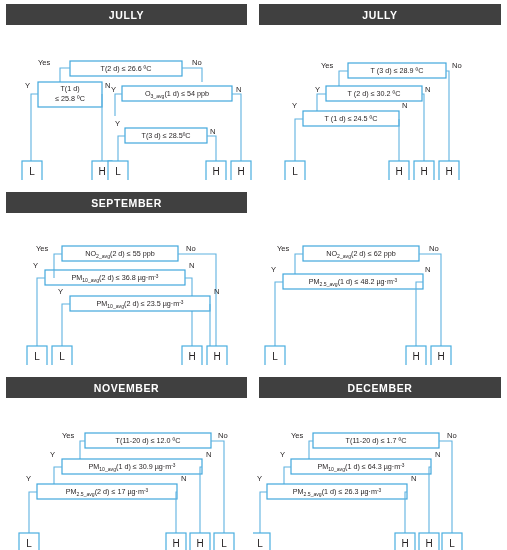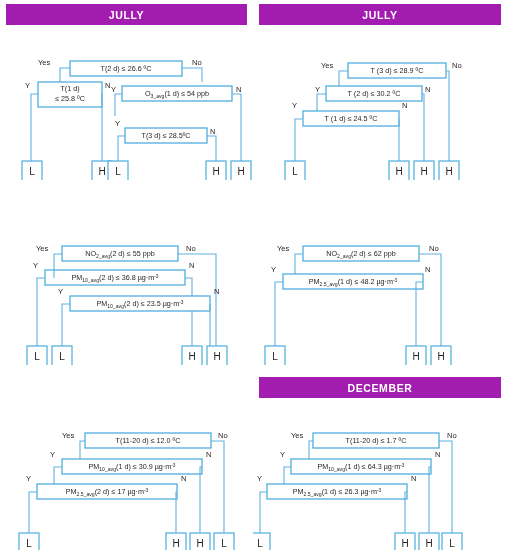--- a/index.html
+++ b/index.html
@@ -12,21 +12,21 @@
   .grid{
     display:grid;
     grid-template-columns:253px 254px;
     grid-template-rows:180px 185px 185px;
     width:507px;height:550px;
   }
   .panel{position:relative;overflow:hidden;}
   .panel.left{padding-left:4px;}
   .hdr{
     position:absolute;left:6px;right:6px;top:4px;height:21px;
-    background:#a21caf;
+    background:#404040;
     color:#ffffff;
     font-size:10.5px;font-weight:bold;letter-spacing:.6px;
     display:flex;align-items:center;justify-content:center;
   }
   .panel.p2 .hdr,.panel.p3 .hdr{top:12px;}
   .tree{position:absolute;left:0;top:16px;width:100%;height:100%;}
   svg{display:block;width:100%;height:100%;}
   .lnk{stroke:#5fb2e0;stroke-width:1.1;fill:none;}
   .bx{fill:#ffffff;stroke:#41a7dc;stroke-width:1.2;}
   .lf{fill:#ffffff;stroke:#4aaee0;stroke-width:1.2;}
@@ -135,20 +135,21 @@
         <rect class="lf" x="161" y="145" width="20" height="20"></rect>
         <text class="lftxt" x="171" y="159">H</text>
 
         <rect class="lf" x="186" y="145" width="20" height="20"></rect>
         <text class="lftxt" x="196" y="159">H</text>
       </svg>
     </div>
   </div>
 
   <div class="panel p2 left">
+    <div class="hdr">SEPTEMBER</div>
     <div class="tree">
       <svg viewBox="0 0 253 185" preserveAspectRatio="none">
         <rect class="bx" x="62" y="50" width="116" height="15"></rect>
         <text class="btxt" x="120" y="60"><tspan>NO</tspan><tspan class="sub" dy="1.6">2_avg</tspan><tspan dy="-1.6">(2 d) ≤ 55 ppb</tspan></text>
         <text class="yn" x="36" y="55">Yes</text>
         <text class="yn" x="186" y="55">No</text>
 
         <path class="lnk" d="M62 58 L54 58 L54 74"></path>
         <path class="lnk" d="M178 58 L216 58 L216 150"></path>
 
@@ -209,20 +210,21 @@
         <rect class="lf" x="153" y="150" width="20" height="20"></rect>
         <text class="lftxt" x="163" y="164">H</text>
 
         <rect class="lf" x="178" y="150" width="20" height="20"></rect>
         <text class="lftxt" x="188" y="164">H</text>
       </svg>
     </div>
   </div>
 
   <div class="panel p3 left">
+    <div class="hdr">NOVEMBER</div>
     <div class="tree">
       <svg viewBox="0 0 253 185" preserveAspectRatio="none">
         <rect class="bx" x="85" y="52" width="126" height="15"></rect>
         <text class="btxt" x="148" y="62">T(11-20 d) ≤ 12.0 ºC</text>
         <text class="yn" x="62" y="57">Yes</text>
         <text class="yn" x="218" y="57">No</text>
 
         <path class="lnk" d="M85 60 L80 60 L80 78"></path>
         <path class="lnk" d="M211 60 L224 60 L224 152"></path>
 

